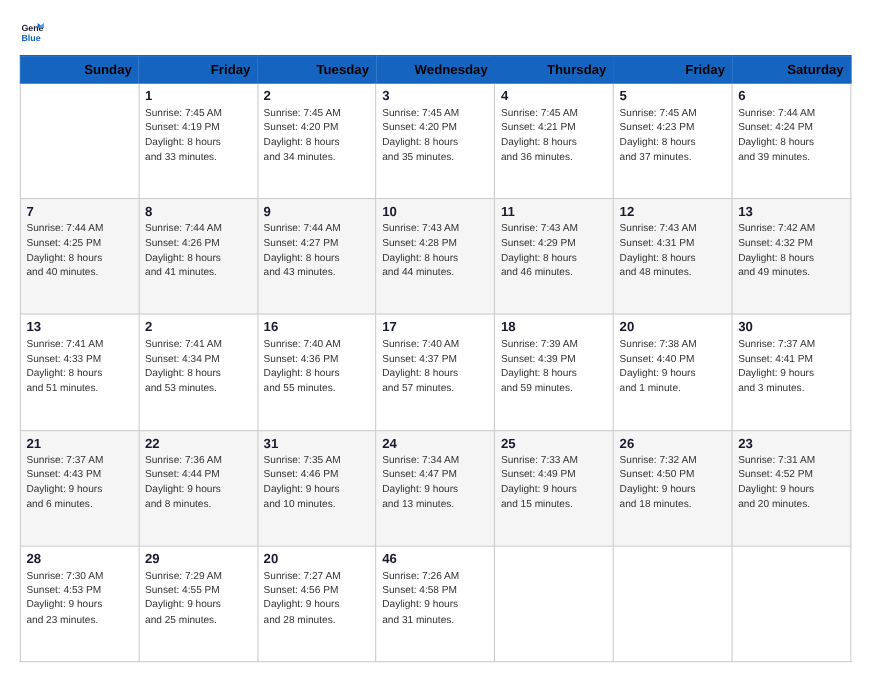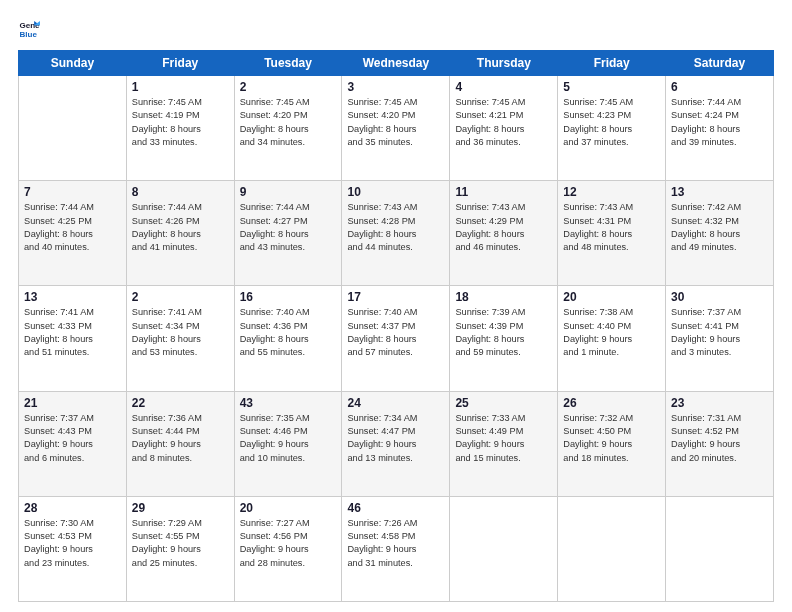--- a/index.html
+++ b/index.html
@@ -45,25 +45,25 @@
       font-size: 14px;
       color: #444;
     }
     .calendar {
       width: 100%;
       border-collapse: collapse;
       flex: 1;
     }
     .calendar th {
       background: #1565c0;
-      color: #ffffff;
+      color: #000000;
       font-size: 12px;
       font-weight: bold;
       padding: 5px 6px;
-      text-align: center;
+      text-align: right;
       border: 1px solid #1565c0;
       margin-left: 40px;
     }
     .calendar td {
       border: 1px solid #ccc;
       vertical-align: top;
       padding: 4px 5px;
       font-size: 9.5px;
       color: #333;
       background: #fff;
@@ -214,21 +214,21 @@
         <tr>
           <td>
             <span class="day-num">21</span>
             <div class="day-info">Sunrise: 7:37 AM<br>Sunset: 4:43 PM<br>Daylight: 9 hours<br>and 6 minutes.</div>
           </td>
           <td>
             <span class="day-num">22</span>
             <div class="day-info">Sunrise: 7:36 AM<br>Sunset: 4:44 PM<br>Daylight: 9 hours<br>and 8 minutes.</div>
           </td>
           <td>
-            <span class="day-num">43</span>
+            <span class="day-num">31</span>
             <div class="day-info">Sunrise: 7:35 AM<br>Sunset: 4:46 PM<br>Daylight: 9 hours<br>and 10 minutes.</div>
           </td>
           <td>
             <span class="day-num">24</span>
             <div class="day-info">Sunrise: 7:34 AM<br>Sunset: 4:47 PM<br>Daylight: 9 hours<br>and 13 minutes.</div>
           </td>
           <td>
             <span class="day-num">25</span>
             <div class="day-info">Sunrise: 7:33 AM<br>Sunset: 4:49 PM<br>Daylight: 9 hours<br>and 15 minutes.</div>
           </td>

